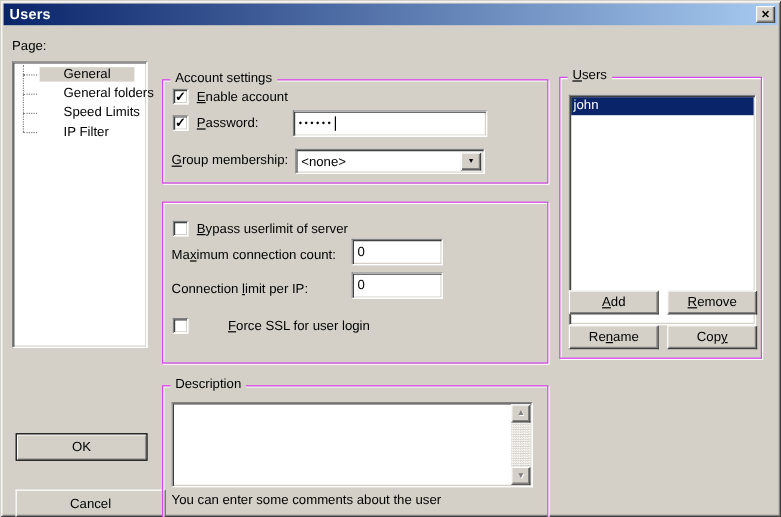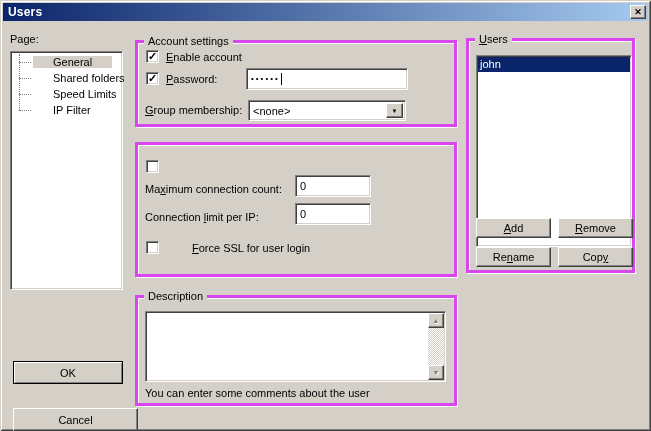--- a/index.html
+++ b/index.html
@@ -25,22 +25,23 @@
     font-size:9px;font-weight:bold;line-height:1;cursor:default;
   }
   .lbl{position:absolute;white-space:nowrap;}
   
   .sunken{
     background:#fff;border:1px solid;border-color:#808080 #fff #fff #808080;
     box-shadow:inset 1px 1px 0 #404040, inset -1px -1px 0 #d4d0c8;
   }
   
   .groupbox{
-    position:absolute;border:3px solid #d946ef;
+    position:absolute;border:1px solid #d946ef;
     box-shadow:1px 1px 0 #fff, inset 1px 1px 0 #fff;
+    margin-top:26px;
   }
   .legend{
     position:absolute;top:-8px;left:6px;background:var(--c-dialog_bg,#d4d0c8);
     padding:0 4px;white-space:nowrap;
   }
   
   .btn{
     position:absolute;background:#d4d0c8;
     border:1px solid;border-color:#fff #404040 #404040 #fff;
     box-shadow:inset -1px -1px 0 #808080;
@@ -127,21 +128,21 @@
   <span class="lbl page-label">Page:</span>
 
   <div class="page-list sunken tree">
     <span class="vline"></span>
     <div class="titem">
       <span class="stub"></span>
       <span class="tlabel sel">General</span>
     </div>
     <div class="titem">
       <span class="stub"></span>
-      <span class="tlabel">Shared folders</span>
+      <span class="tlabel">General folders</span>
     </div>
     <div class="titem">
       <span class="stub"></span>
       <span class="tlabel">Speed Limits</span>
     </div>
     <div class="titem">
       <span class="stub"></span>
       <span class="tlabel">IP Filter</span>
     </div>
   </div>
@@ -177,20 +178,21 @@
       <span class="drop">
           <span>▼</span>
         </span>
     </div>
   </div>
 
   <div class="groupbox" style="left:135px;top:142px;width:322px;height:135px;">
 
     <div class="checkrow" style="left:8px;top:15px;">
       <span class="checkbox"></span>
+      <span><u>B</u>ypass userlimit of server</span>
     </div>
 
     <span class="lbl" style="left:7px;top:38px;">Ma<u>x</u>imum connection count:</span>
     <div class="field" style="left:157px;top:30px;width:76px;height:22px;">
       <span>0</span>
     </div>
 
     <span class="lbl" style="left:7px;top:66px;">Connection <u>l</u>imit per IP:</span>
     <div class="field" style="left:157px;top:58px;width:76px;height:22px;">
       <span>0</span>

